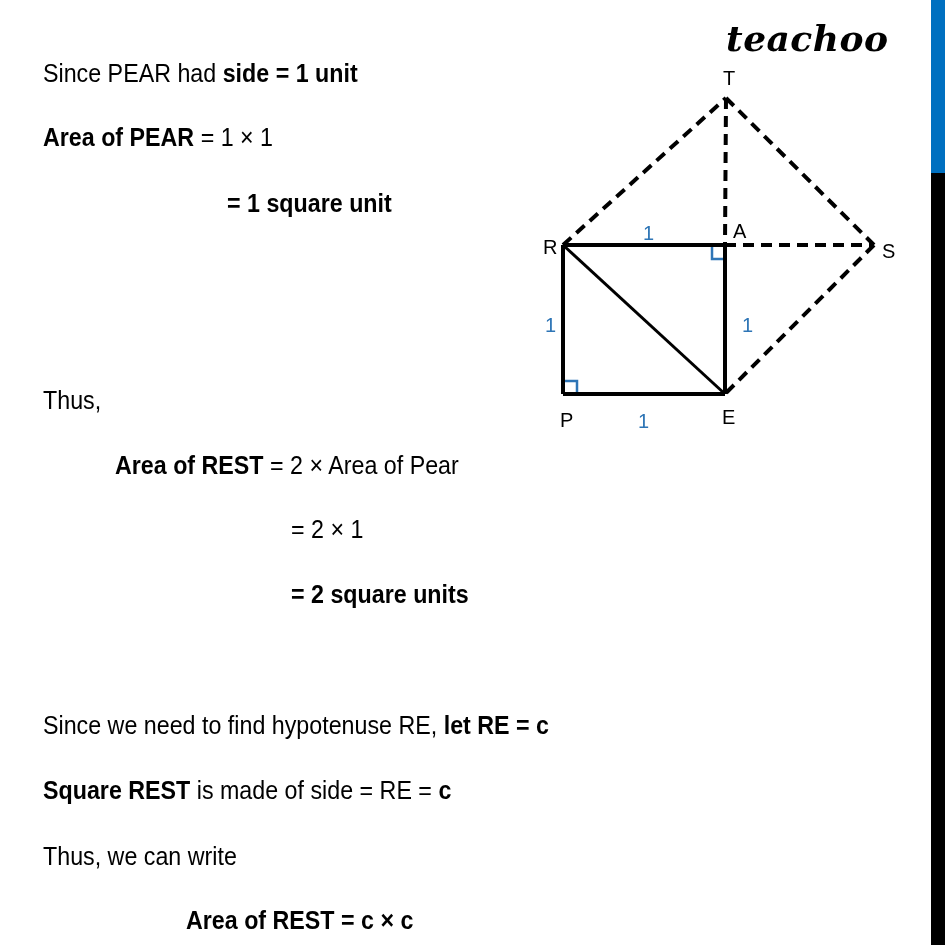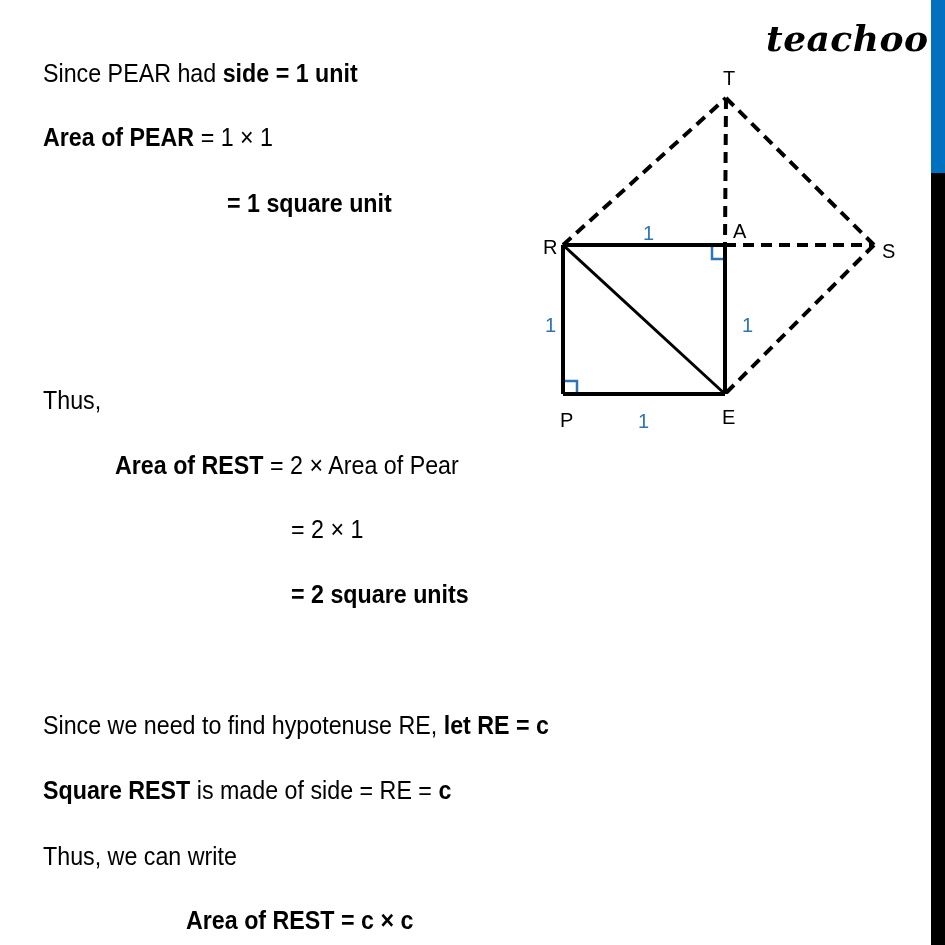--- a/index.html
+++ b/index.html
@@ -1,21 +1,21 @@
 <!DOCTYPE html>
 <html><head>
 <meta charset="utf-8">
 <style>
   html, body { margin:0; padding:0; background:#ffffff; }
   body { width:945px; height:945px; position:relative; overflow:hidden;
          font-family:"Liberation Sans", sans-serif; color:#000; }
   .line { position:absolute; font-size:25px; line-height:30px; white-space:nowrap;
           transform:scaleX(0.93); transform-origin:left center; }
   .b { font-weight:bold; }
-  .logo { position:absolute; left:766px; top:16px; font-family:"DejaVu Serif", serif;
+  .logo { position:absolute; left:726px; top:16px; font-family:"DejaVu Serif", serif;
           font-style:italic; font-weight:bold; font-size:36px; line-height:44px; letter-spacing:0.5px; }
   .strip-blue { position:absolute; left:931px; top:0; width:14px; height:173px; background:#0070C0; }
   .strip-black { position:absolute; left:931px; top:173px; width:14px; height:772px; background:#000; }
   svg.fig { position:absolute; left:0; top:0; }
   .lbl { font-family:"Liberation Sans", sans-serif; font-size:20px; }
   .blue { fill:#2E75B6; }
 </style>
 </head>
 <body>
 

